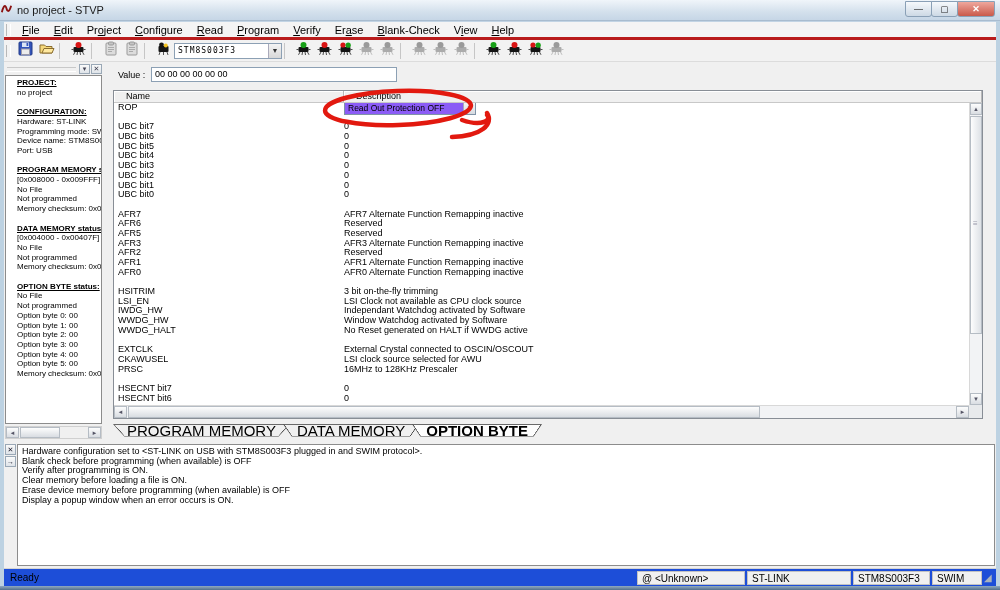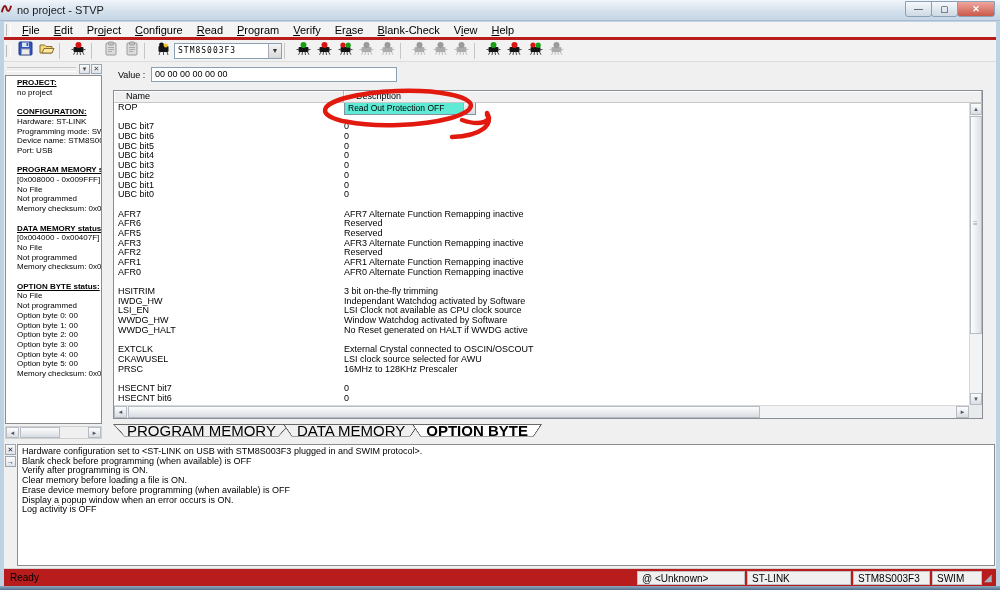--- a/index.html
+++ b/index.html
@@ -51,21 +51,21 @@
     border:1px solid #8ca0b4;font-size:9px;line-height:13px;padding-left:3px;}
   .tableouter{position:absolute;left:109px;top:28px;width:870px;height:329px;background:#fff;border:1px solid #888e96;}
   .thead{position:absolute;left:0;top:0;right:0;height:12px;background:#f0f0f0;border-bottom:1px solid #c8c8c8;display:flex;}
   .thcell{font-size:9px;line-height:11px;padding-left:12px;border-right:1px solid #b8b8b8;box-shadow:inset 1px 1px 0 #fff;}
   .thcell.c1{width:230px;}
   .thcell.c2{flex:1;}
   .tbody{position:absolute;left:0;top:12px;right:13px;bottom:13px;overflow:hidden;}
   .trow{height:9.7px;display:flex;position:relative;}
   .tname{width:230px;font-size:9px;line-height:9.7px;padding-left:4px;white-space:nowrap;}
   .tdesc{flex:1;font-size:9px;line-height:9.7px;white-space:nowrap;}
-  .dd{position:absolute;left:230px;top:-1px;width:132px;height:13px;background:#5eead4;border:1px solid #7f93a7;
+  .dd{position:absolute;left:230px;top:-1px;width:132px;height:13px;background:#8b5cf6;border:1px solid #7f93a7;
     display:flex;z-index:2;}
   .dd .ddval{flex:1;font-size:8.5px;line-height:11px;padding-left:3px;white-space:nowrap;overflow:hidden;}
   .dd .ddbtn{width:12px;height:11px;background:linear-gradient(#f6f6f6,#d5dae0);border-left:1px solid #aab;
     font-size:6px;line-height:10px;text-align:center;color:#334;}
   .vscroll{position:absolute;right:0;top:12px;bottom:13px;width:13px;background:#f2f3f5;border-left:1px solid #d8d8d8;}
   .vbtn{position:absolute;left:0;width:12px;height:12px;background:linear-gradient(#fdfdfd,#d9dde2);
     border:1px solid #b5bcc4;font-size:6px;text-align:center;line-height:11px;color:#556;}
   .vthumb{position:absolute;left:0;width:12px;background:linear-gradient(90deg,#fdfdfd,#dde1e6);border:1px solid #b5bcc4;}
   .vthumb::after{content:"≡";position:absolute;left:2px;top:50%;margin-top:-6px;font-size:8px;color:#99a;}
   .hscroll{position:absolute;left:0;bottom:0;right:13px;height:13px;background:#f2f3f5;border-top:1px solid #d8d8d8;}
@@ -79,21 +79,21 @@
   .tab.active::before{background:#fdfdfd;}
   .tab span{position:relative;z-index:1;}
   
   .log-strip{position:absolute;left:1px;top:382px;width:12px;height:122px;}
   .log-mini{width:11px;height:11px;border:1px solid #9aa8b6;background:linear-gradient(#fafafa,#dfe4e9);
     font-size:7px;line-height:9px;text-align:center;color:#223;margin-bottom:1px;}
   .logpanel{position:absolute;left:13px;top:382px;width:978px;height:122px;background:#fff;
     border:1px solid #8c8c8c;overflow:hidden;padding:2px 0 0 4px;}
   .logline{font-size:9px;line-height:9.7px;white-space:nowrap;color:#000;}
   
-  .statusbar{position:absolute;left:4px;top:568px;width:992px;height:18px;background:#b91c1c;
+  .statusbar{position:absolute;left:4px;top:568px;width:992px;height:18px;background:#1d4ed8;
     border-top:1px solid #d4d4d4;display:flex;align-items:center;font-size:10px;}
   .sb-ready{flex:1;padding-left:6px;}
   .pane{height:14px;line-height:13px;border:1px solid #c2c2c2;background:#f0f0f0;padding:0 4px;margin-right:2px;
     white-space:nowrap;overflow:hidden;}
   .p0{width:108px;}.p1{width:104px;}.p2{width:77px;}.p3{width:50px;}
   .rgrip{width:12px;height:14px;color:#a8b2bc;font-size:10px;line-height:14px;}
   .frame-b{position:absolute;left:0;bottom:0;width:1000px;height:4px;background:linear-gradient(#8fa9c0,#54708c);}
   .frame-l{position:absolute;left:0;top:21px;width:4px;bottom:0;background:#bdd2e2;}
   .frame-r{position:absolute;right:0;top:21px;width:4px;bottom:0;background:#bdd2e2;}
   
@@ -498,26 +498,26 @@
           <div class="trow">
             <div class="tname">AFR0</div>
             <div class="tdesc">AFR0 Alternate Function Remapping inactive</div>
           </div>
           <div class="trow"></div>
           <div class="trow">
             <div class="tname">HSITRIM</div>
             <div class="tdesc">3 bit on-the-fly trimming</div>
           </div>
           <div class="trow">
+            <div class="tname">LSI_EN</div>
+            <div class="tdesc">LSI Clock not available as CPU clock source</div>
+          </div>
+          <div class="trow">
             <div class="tname">IWDG_HW</div>
             <div class="tdesc">Independant Watchdog activated by Software</div>
-          </div>
-          <div class="trow">
-            <div class="tname">LSI_EN</div>
-            <div class="tdesc">LSI Clock not available as CPU clock source</div>
           </div>
           <div class="trow">
             <div class="tname">WWDG_HW</div>
             <div class="tdesc">Window Watchdog activated by Software</div>
           </div>
           <div class="trow">
             <div class="tname">WWDG_HALT</div>
             <div class="tdesc">No Reset generated on HALT if WWDG active</div>
           </div>
           <div class="trow"></div>
@@ -566,21 +566,20 @@
       <div class="log-mini">✕</div>
       <div class="log-mini">→</div>
     </div>
     <div class="logpanel" id="logpanel">
         <div class="logline">Hardware configuration set to &lt;ST-LINK on USB with STM8S003F3 plugged in and SWIM protocol&gt;.</div>
         <div class="logline">Blank check before programming (when available) is OFF</div>
         <div class="logline">Verify after programming is ON.</div>
         <div class="logline">Clear memory before loading a file is ON.</div>
         <div class="logline">Erase device memory before programming (when available) is OFF</div>
         <div class="logline">Display a popup window when an error occurs is ON.</div>
-        <div class="logline">Log activity is OFF</div>
       </div>
   </div>
 
   <div class="statusbar">
     <div class="sb-ready">Ready</div>
     <div id="status-panes" style="display:flex;align-items:center">
         <div class="pane p0">@ &lt;Unknown&gt;</div>
         <div class="pane p1">ST-LINK</div>
         <div class="pane p2">STM8S003F3</div>
         <div class="pane p3">SWIM</div>

